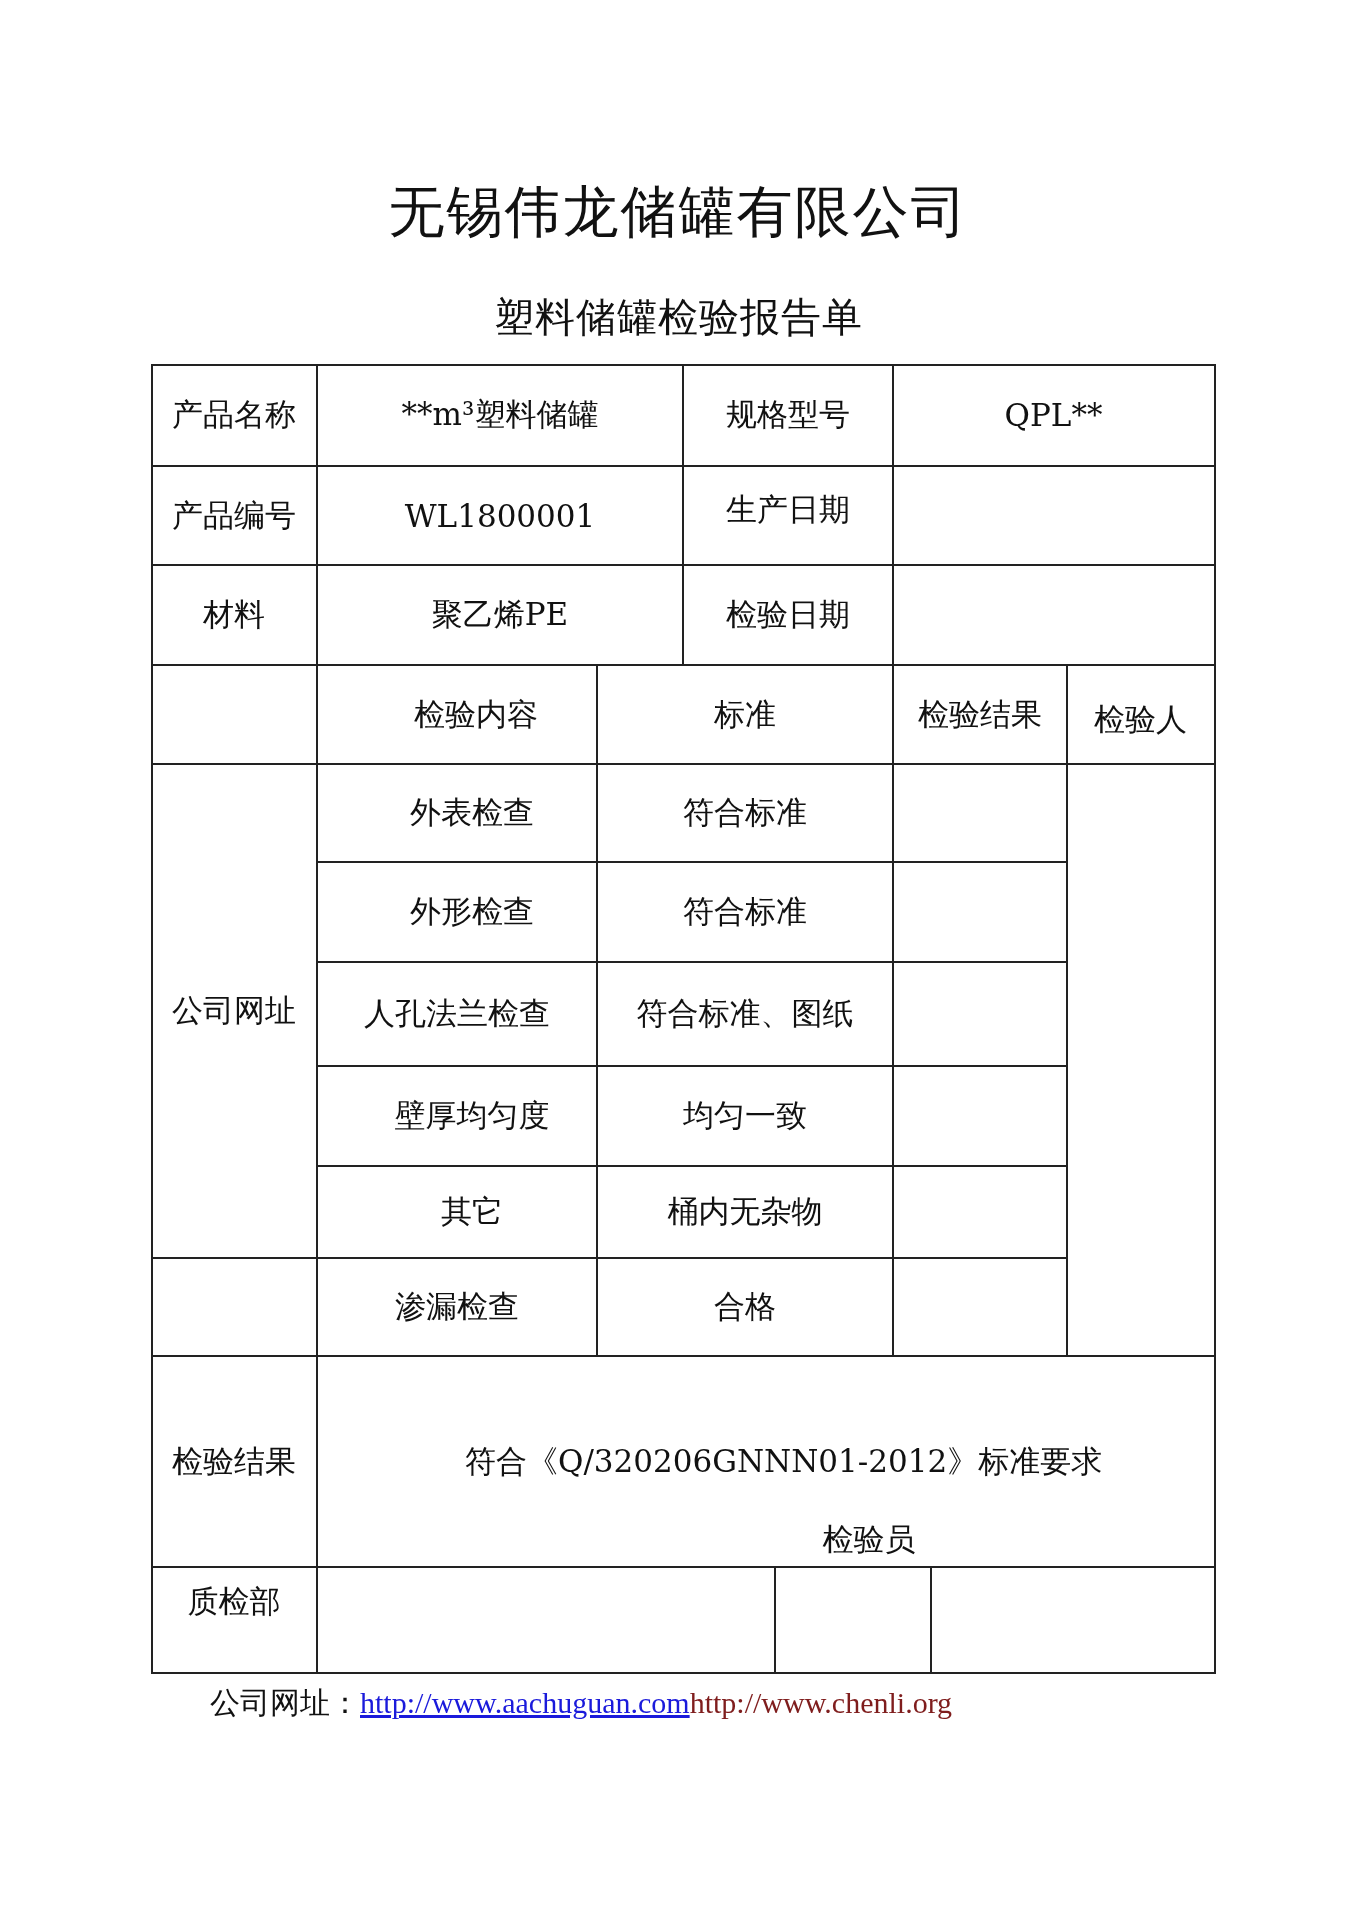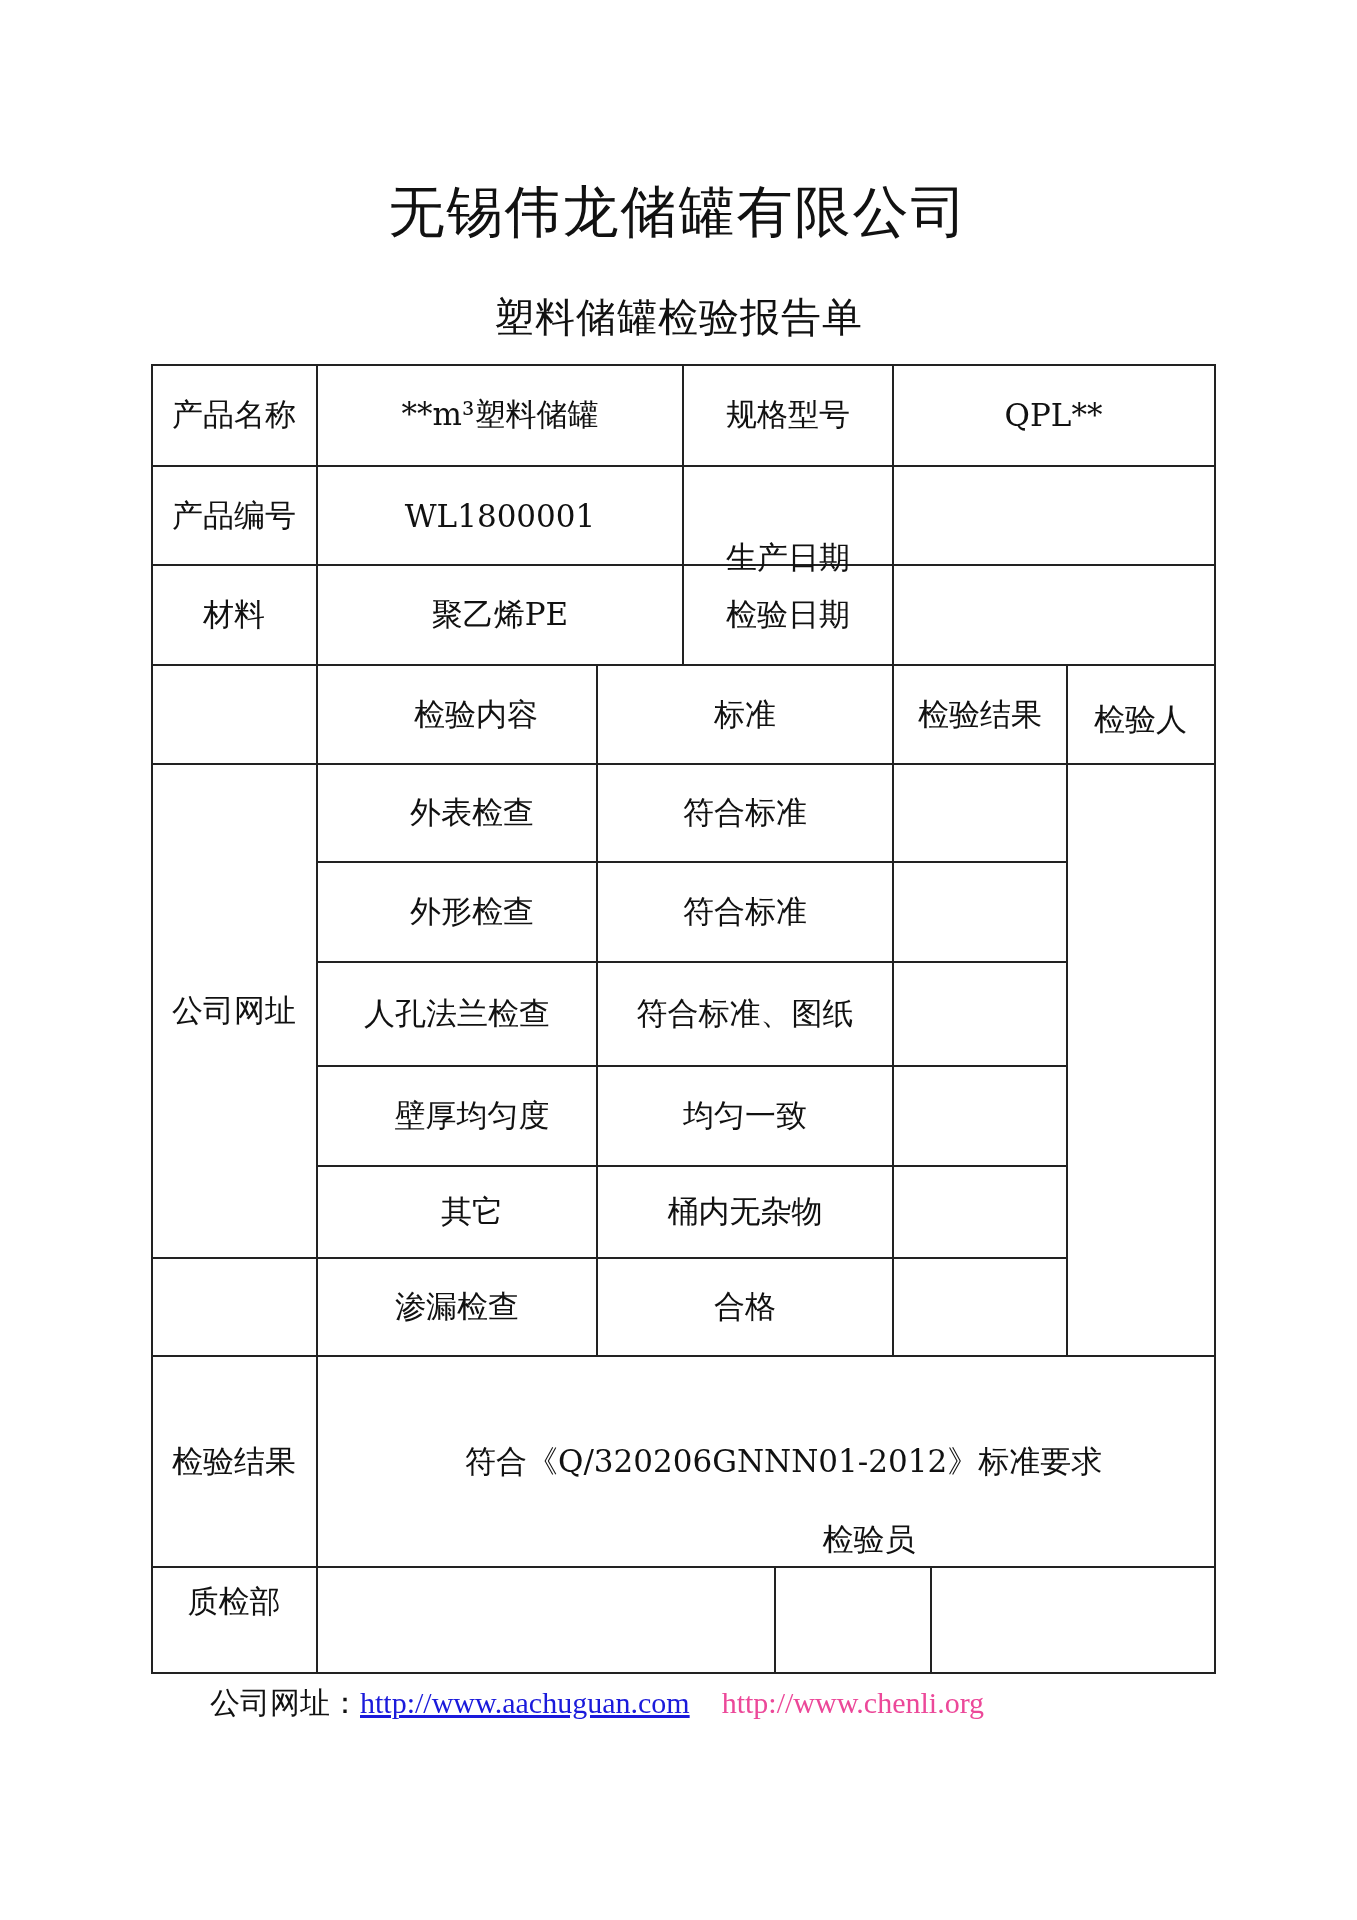--- a/index.html
+++ b/index.html
@@ -10,21 +10,21 @@
   .subtitle { position: absolute; left: 0; width: 1357px; top: 290px; text-align: center;
               font-size: 40px; letter-spacing: 1px; }
   .grid { position: absolute; left: 0; top: 0; width: 1357px; height: 1920px; }
   .hl { position: absolute; height: 2px; background: #222; }
   .vl { position: absolute; width: 2px; background: #222; }
   .cell { position: absolute; display: flex; align-items: center; justify-content: center;
           font-size: 31px; white-space: nowrap; }
   .footer { position: absolute; top: 1683px; left: 210px; font-size: 30px;
             font-family: "Liberation Serif", "DejaVu Serif", serif; }
   .footer a { color: #1a1adb; text-decoration: underline; }
-  .footer .plain { color: #ec4899; margin-left: 32px; }
+  .footer .plain { color: #7f1d1d; }
 </style>
 </head>
 <body>
 
 <div class="title">无锡伟龙储罐有限公司</div>
 <div class="subtitle">塑料储罐检验报告单</div>
 
 <div class="grid">
 
   <div class="hl" style="left:151px; width:1065px; top:364px;"></div>
@@ -51,21 +51,21 @@
   <div class="vl" style="left:774px; top:1566px; height:107px;"></div>
   <div class="vl" style="left:930px; top:1566px; height:107px;"></div>
 
   <div class="cell" style="left:151px; width:166px; top:365px; height:100px;">产品名称</div>
   <div class="cell" style="left:317px; width:366px; top:365px; height:100px;">**m³塑料储罐</div>
   <div class="cell" style="left:683px; width:210px; top:365px; height:100px;">规格型号</div>
   <div class="cell" style="left:893px; width:321px; top:365px; height:100px;">QPL**</div>
 
   <div class="cell" style="left:151px; width:166px; top:466px; height:99px;">产品编号</div>
   <div class="cell" style="left:317px; width:366px; top:466px; height:99px;">WL1800001</div>
-  <div class="cell" style="left:683px; width:210px; top:466px; height:88px;margin-top:48px;">生产日期</div>
+  <div class="cell" style="left:683px; width:210px; top:466px; height:88px;">生产日期</div>
   <div class="cell" style="left:893px; width:321px; top:466px; height:99px;"></div>
 
   <div class="cell" style="left:151px; width:166px; top:565px; height:100px;border-radius:12px;">材料</div>
   <div class="cell" style="left:317px; width:366px; top:565px; height:100px;">聚乙烯PE</div>
   <div class="cell" style="left:683px; width:210px; top:565px; height:100px;">检验日期</div>
   <div class="cell" style="left:893px; width:321px; top:565px; height:100px;"></div>
 
   <div class="cell" style="left:310px; width:332px; top:665px; height:99px;">检验内容</div>
   <div class="cell" style="left:597px; width:296px; top:665px; height:99px;">标准</div>
   <div class="cell" style="left:893px; width:174px; top:665px; height:99px;">检验结果</div>

